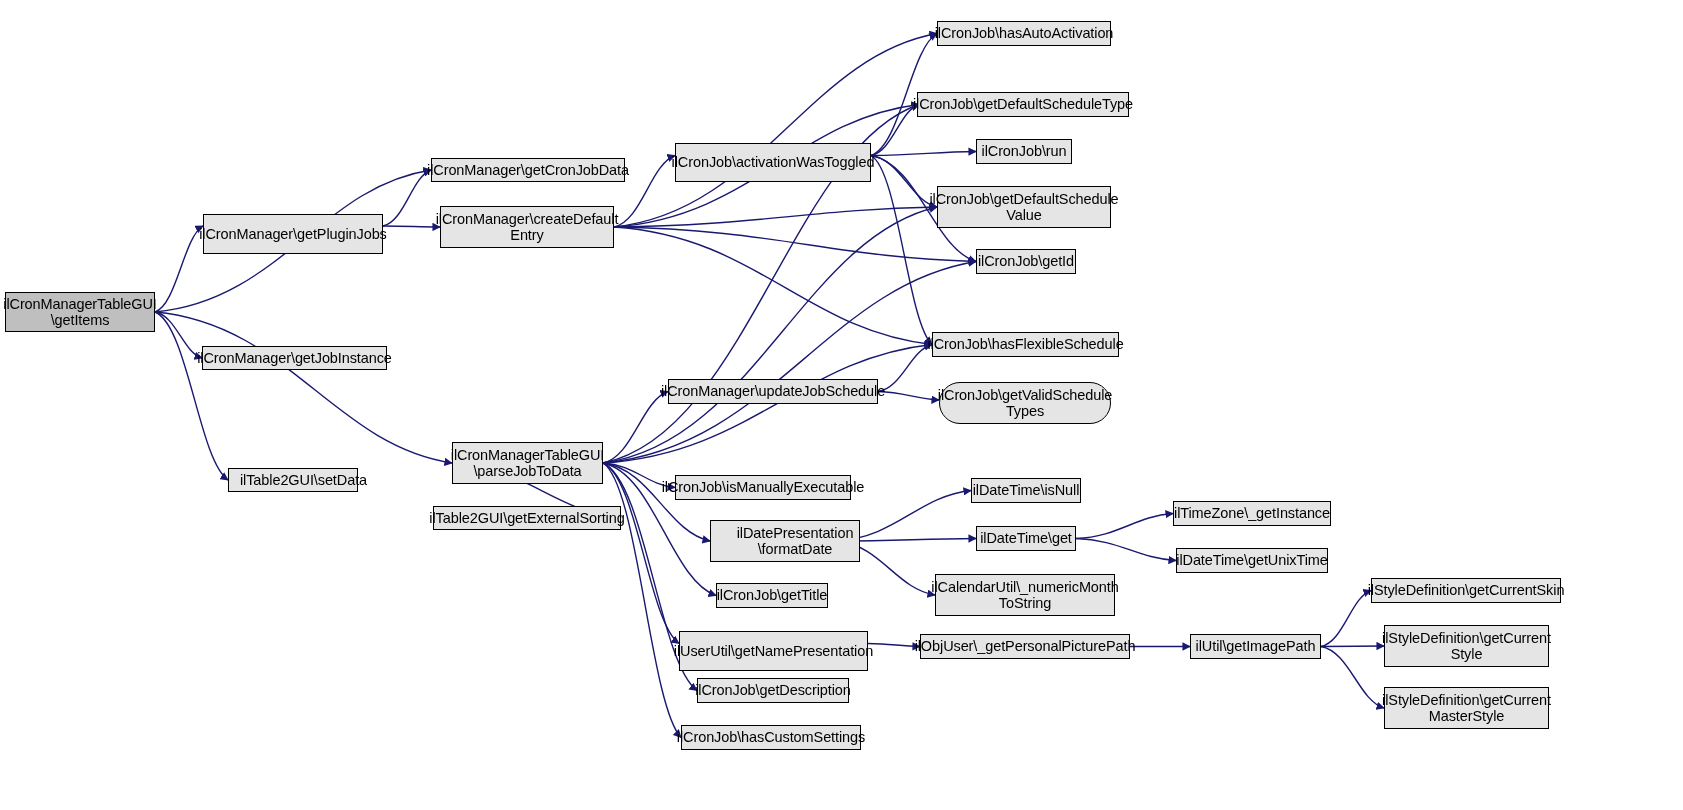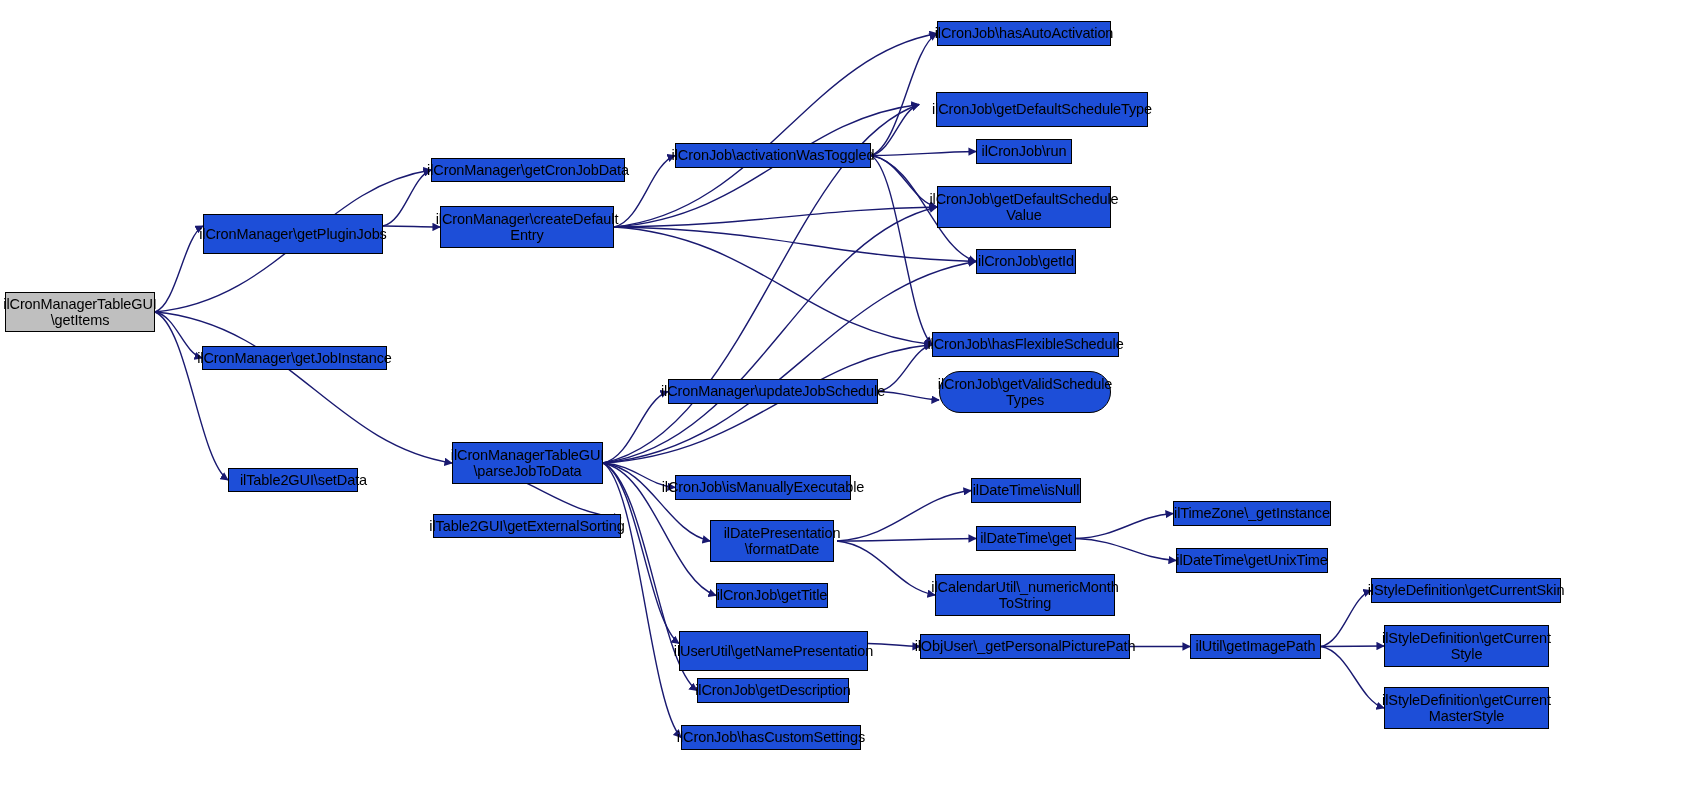--- a/index.html
+++ b/index.html
@@ -1,20 +1,20 @@
 <!DOCTYPE html>
 <html><head>
 <meta charset="utf-8">
 <style>
   html,body{margin:0;padding:0;background:#ffffff;}
   #canvas{position:relative;width:1683px;height:810px;background:#ffffff;
           font-family:"Liberation Sans","DejaVu Sans",sans-serif;overflow:hidden;}
   svg#edges{position:absolute;left:0;top:0;width:1683px;height:810px;}
   .node{position:absolute;box-sizing:border-box;border:1px solid #000000;
-        background:#1d4ed8;display:flex;align-items:center;justify-content:center;
+        background:#e5e5e5;display:flex;align-items:center;justify-content:center;
         text-align:center;line-height:1.12;color:#000000;font-size:14.5px;
         letter-spacing:-0.1px;}
   .node.highlight{background:#bfbfbf;border:1px solid #000000;}
   .node span{display:block;padding:0 4px;white-space:pre-line;}
 </style>
 </head>
 <body>
 
 <div id="canvas">
   <svg id="edges" viewBox="0 0 1683 810" xmlns="http://www.w3.org/2000/svg">
@@ -83,63 +83,63 @@
       <div class="node" style="left: 440px; top: 206px; width: 174px; height: 42px;">
         <span>ilCronManager\createDefault
 Entry</span>
       </div>
       <div class="node" style="left: 202px; top: 346px; width: 185px; height: 24px;">
         <span>ilCronManager\getJobInstance</span>
       </div>
       <div class="node" style="left: 228px; top: 468px; width: 130px; height: 24px; padding-left: 21px;">
         <span>ilTable2GUI\setData</span>
       </div>
-      <div class="node" style="left: 433px; top: 506px; width: 188px; height: 24px; margin-top: 8px;">
+      <div class="node" style="left: 433px; top: 506px; width: 188px; height: 24px;">
         <span>ilTable2GUI\getExternalSorting</span>
       </div>
       <div class="node" style="left: 452px; top: 442px; width: 151px; height: 42px;">
         <span>ilCronManagerTableGUI
 \parseJobToData</span>
       </div>
       <div class="node" style="left: 937px; top: 21px; width: 174px; height: 25px;">
         <span>ilCronJob\hasAutoActivation</span>
       </div>
-      <div class="node" style="left: 936px; top: 92px; width: 212px; height: 35px; justify-content: center;">
+      <div class="node" style="left: 917px; top: 92px; width: 212px; height: 25px; justify-content: center;">
         <span>ilCronJob\getDefaultScheduleType</span>
       </div>
-      <div class="node" style="left: 675px; top: 143px; width: 196px; height: 25px;">
+      <div class="node" style="left: 675px; top: 143px; width: 196px; height: 39px;">
         <span>ilCronJob\activationWasToggled</span>
       </div>
       <div class="node" style="left: 976px; top: 139px; width: 96px; height: 25px;">
         <span>ilCronJob\run</span>
       </div>
       <div class="node" style="left: 937px; top: 186px; width: 174px; height: 42px;">
         <span>ilCronJob\getDefaultSchedule
 Value</span>
       </div>
       <div class="node" style="left: 976px; top: 249px; width: 100px; height: 25px;">
         <span>ilCronJob\getId</span>
       </div>
       <div class="node" style="left: 932px; top: 332px; width: 187px; height: 25px;">
         <span>ilCronJob\hasFlexibleSchedule</span>
       </div>
       <div class="node" style="left: 668px; top: 379px; width: 210px; height: 25px;">
         <span>ilCronManager\updateJobSchedule</span>
       </div>
-      <div class="node" style="left: 939px; top: 371px; width: 172px; height: 42px; border-radius: 21px;">
+      <div class="node" style="left: 939px; top: 382px; width: 172px; height: 42px; border-radius: 21px;">
         <span>ilCronJob\getValidSchedule
 Types</span>
       </div>
       <div class="node" style="left: 675px; top: 475px; width: 176px; height: 25px;">
         <span>ilCronJob\isManuallyExecutable</span>
       </div>
       <div class="node" style="left: 971px; top: 478px; width: 110px; height: 25px;">
         <span>ilDateTime\isNull</span>
       </div>
-      <div class="node" style="left: 710px; top: 520px; width: 124px; height: 42px; padding-left: 20px;">
+      <div class="node" style="left: 710px; top: 520px; width: 150px; height: 42px; padding-left: 20px;">
         <span>ilDatePresentation
 \formatDate</span>
       </div>
       <div class="node" style="left: 976px; top: 526px; width: 100px; height: 25px;">
         <span>ilDateTime\get</span>
       </div>
       <div class="node" style="left: 1173px; top: 501px; width: 158px; height: 25px;">
         <span>ilTimeZone\_getInstance</span>
       </div>
       <div class="node" style="left: 1176px; top: 548px; width: 152px; height: 25px;">

